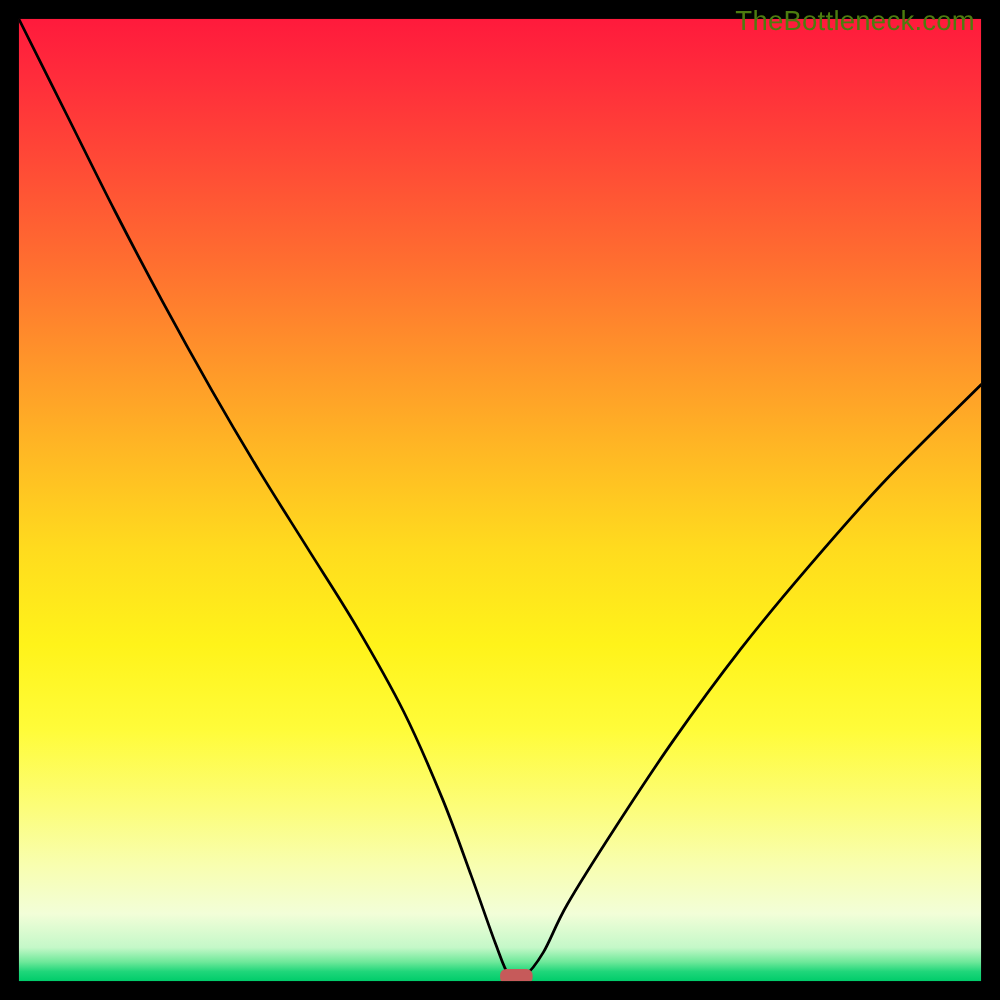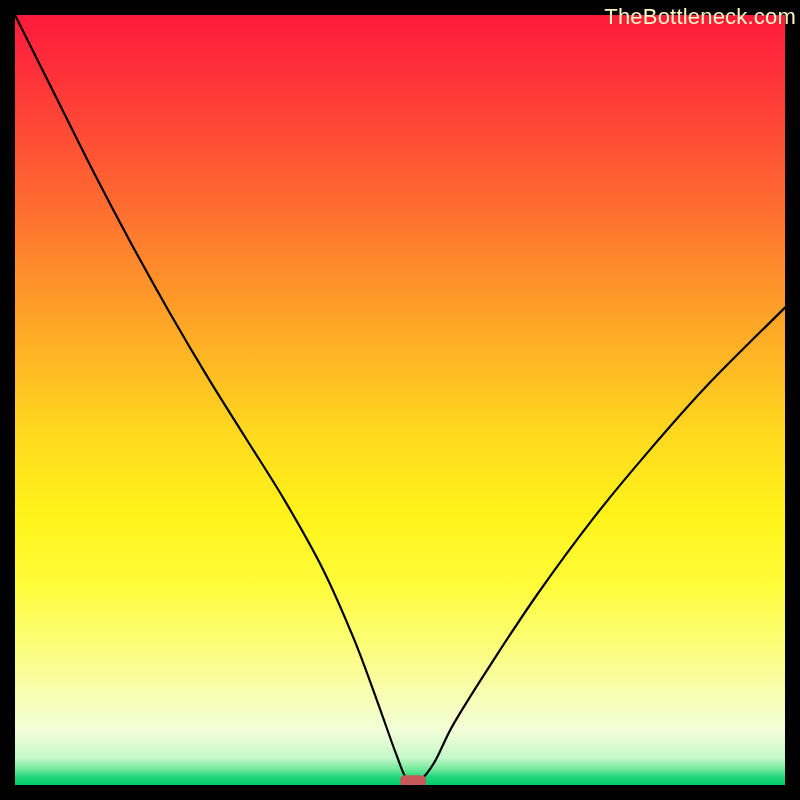--- a/index.html
+++ b/index.html
@@ -57,25 +57,25 @@
     stroke: #000;
     stroke-width: 2.2;
     stroke-linecap: round;
   }
   .marker {
     fill: #c65a5a;
   }
   .watermark {
     position: absolute;
     top: 4px;
-    right: 4px;
+    right: 20px;
     font-family: Arial, Helvetica, sans-serif;
     font-size: 22px;
     font-weight: 500;
-    color: #fef9c3;
+    color: #4d7c0f;
     letter-spacing: 0.2px;
     user-select: none;
   }
 </style>
 </head>
 <body>
 
 <div class="chart-container">
 
   <div class="plot-area">

